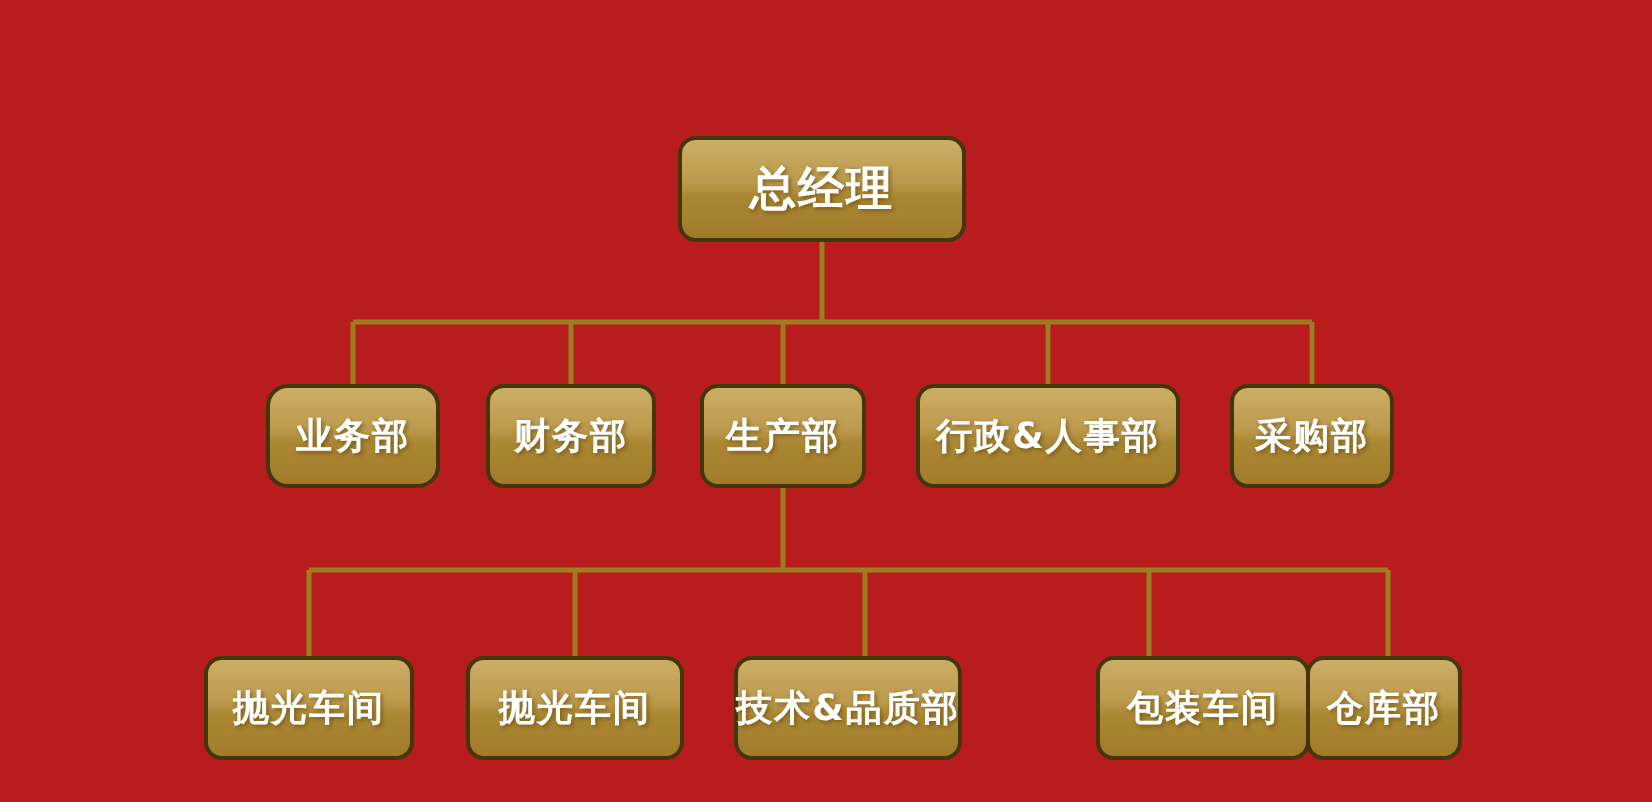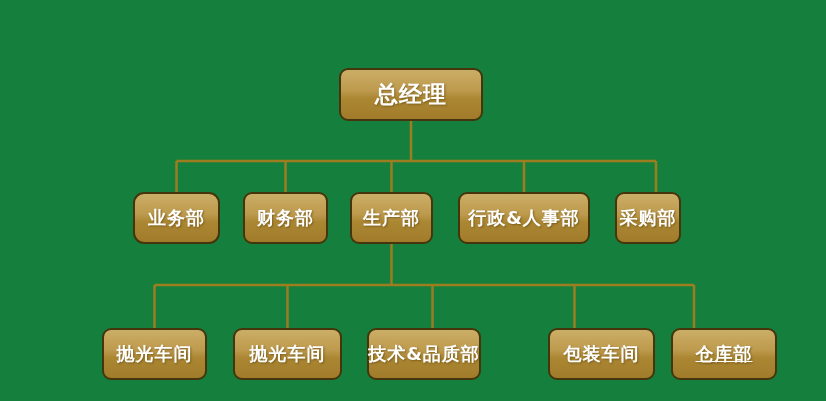--- a/index.html
+++ b/index.html
@@ -5,21 +5,21 @@
   html, body {
     margin: 0;
     padding: 0;
     background: #ffffff;
     font-family: "DejaVu Sans", "Liberation Sans", sans-serif;
   }
   .canvas {
     position: relative;
     width: 826px;
     height: 401px;
-    background: #15803d;
+    background: #b91c1c;
     overflow: hidden;
   }
   .connectors {
     position: absolute;
     left: 0;
     top: 0;
     width: 826px;
     height: 401px;
   }
   .node {
@@ -41,27 +41,27 @@
     left: 339px; top: 68px; width: 144px; height: 53px;
     font-size: 23px;
   }
   .node-l2 { top: 192px; height: 52px; font-size: 18px; }
   .node-l3 { top: 328px; height: 52px; font-size: 18px; }
 
   .n-business   { left: 133px; width: 87px; border-radius: 11px; }
   .n-finance    { left: 243px; width: 85px; }
   .n-production { left: 350px; width: 83px; }
   .n-adminhr    { left: 458px; width: 132px; }
-  .n-purchasing { left: 615px; width: 66px; }
+  .n-purchasing { left: 615px; width: 82px; }
 
   .n-stamping   { left: 102px; width: 105px; }
   .n-polishing  { left: 233px; width: 109px; text-align: right; }
   .n-techquality{ left: 367px; width: 114px; }
   .n-packaging  { left: 548px; width: 107px; text-align: center; }
-  .n-warehouse  { left: 671px; width: 106px; text-decoration: underline; }
+  .n-warehouse  { left: 653px; width: 78px; }
 </style>
 </head>
 <body>
 
 <div class="canvas">
 
   <svg class="connectors" viewBox="0 0 826 401" xmlns="http://www.w3.org/2000/svg">
     <g stroke="#9c7d20" stroke-width="2.5" fill="none">
 
       <path d="M411 121 V161"></path>

